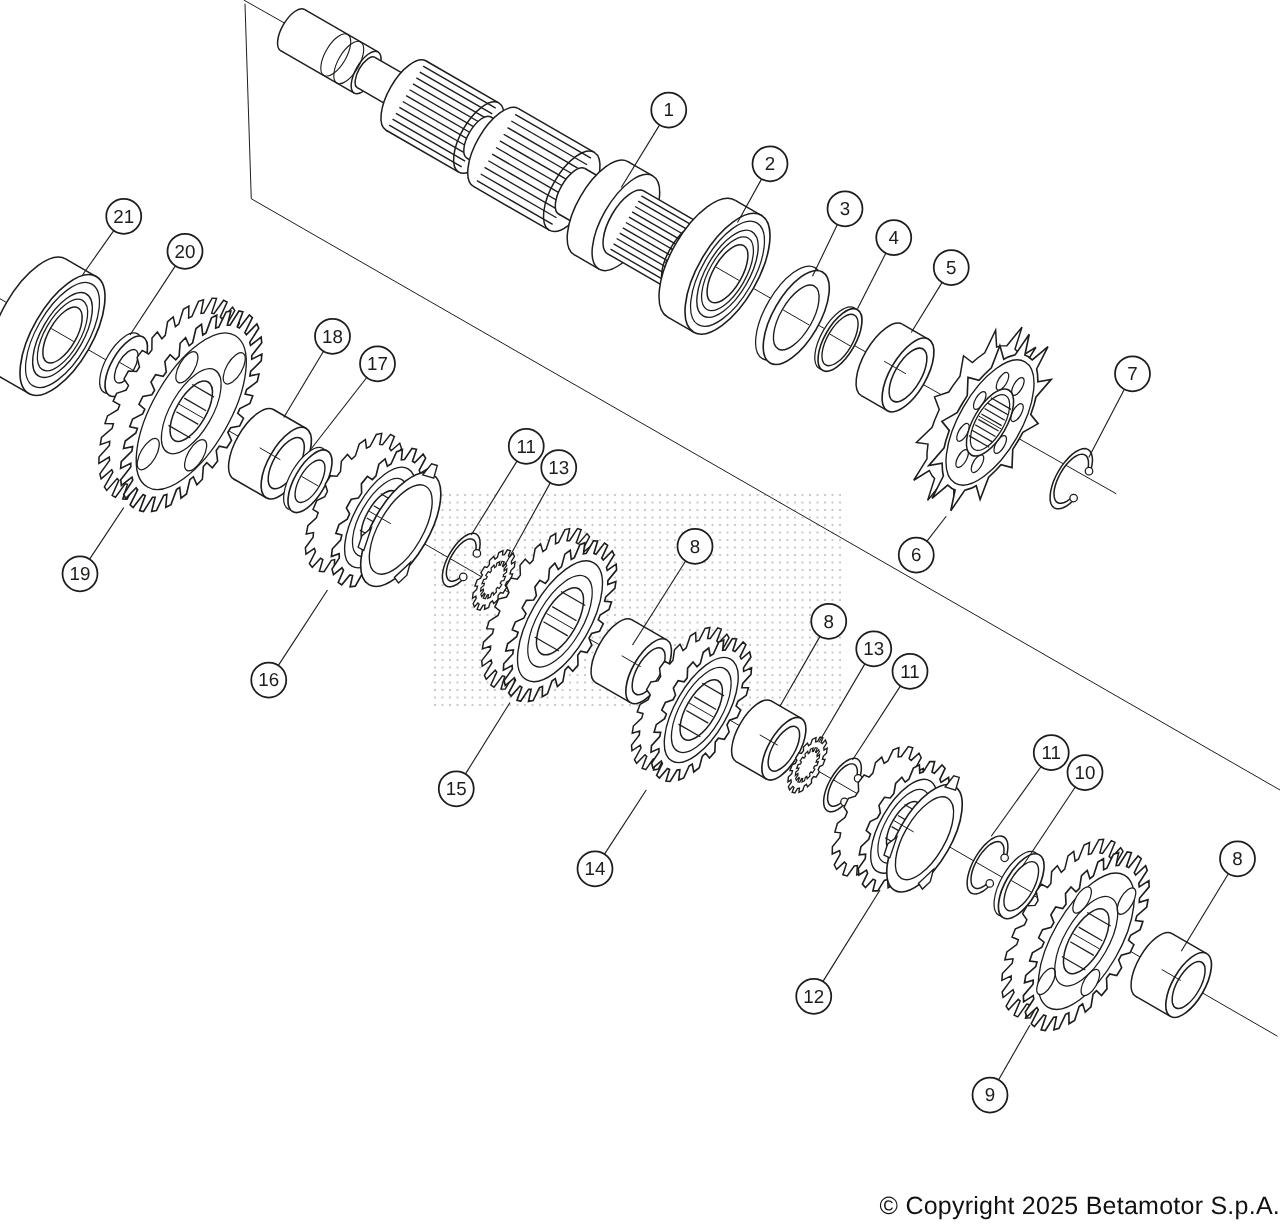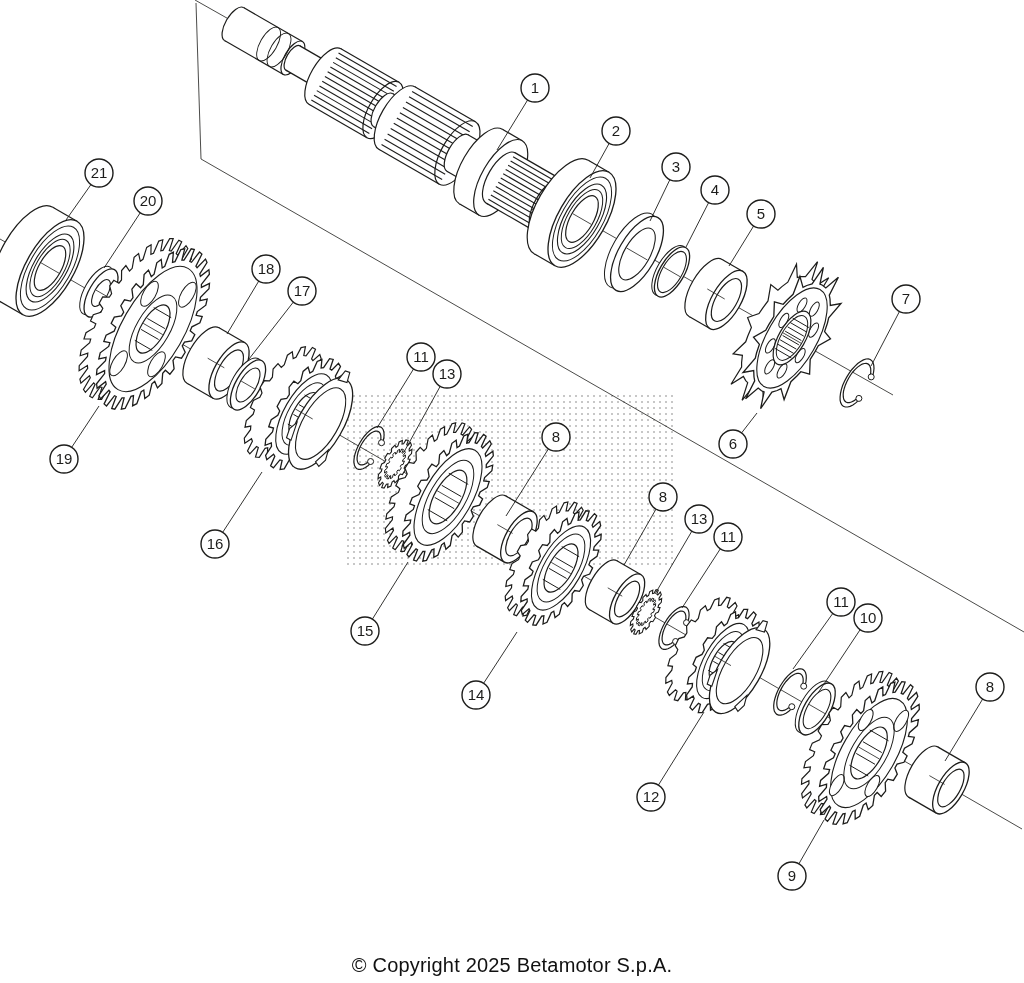--- a/index.html
+++ b/index.html
@@ -2,21 +2,21 @@
 <html><head>
 <meta charset="utf-8">
 <style>
   html,body{margin:0;padding:0;background:#ffffff;}
   body{font-family:"Liberation Sans", sans-serif;}
   .stage{position:relative;width:1024px;height:983px;background:#ffffff;overflow:hidden;}
   .watermark{position:absolute;left:345px;top:393px;width:332px;height:172px;
     background-image:radial-gradient(#bdbdbd 0.9px, rgba(255,255,255,0) 1.2px);
     background-size:6px 6px;opacity:.85;z-index:0;}
   svg.diagram{position:absolute;left:0;top:0;z-index:1;}
-  .copyright{position:absolute;left:0;bottom:6px;width:100%;text-align:center;
+  .copyright{position:absolute;left:0;bottom:6px;width:100%;text-align:right;
     font-size:20px;color:#111111;letter-spacing:0.2px;z-index:2;}
 </style>
 </head>
 <body>
 
 <div class="stage">
   <div class="watermark"></div>
   <svg class="diagram" width="1024" height="983" viewBox="0 0 1024 983">
       <g>
         <path d="M196 3L201 159L1024 632" stroke="#1d1d1b" stroke-width="0.8" fill="none"></path>

